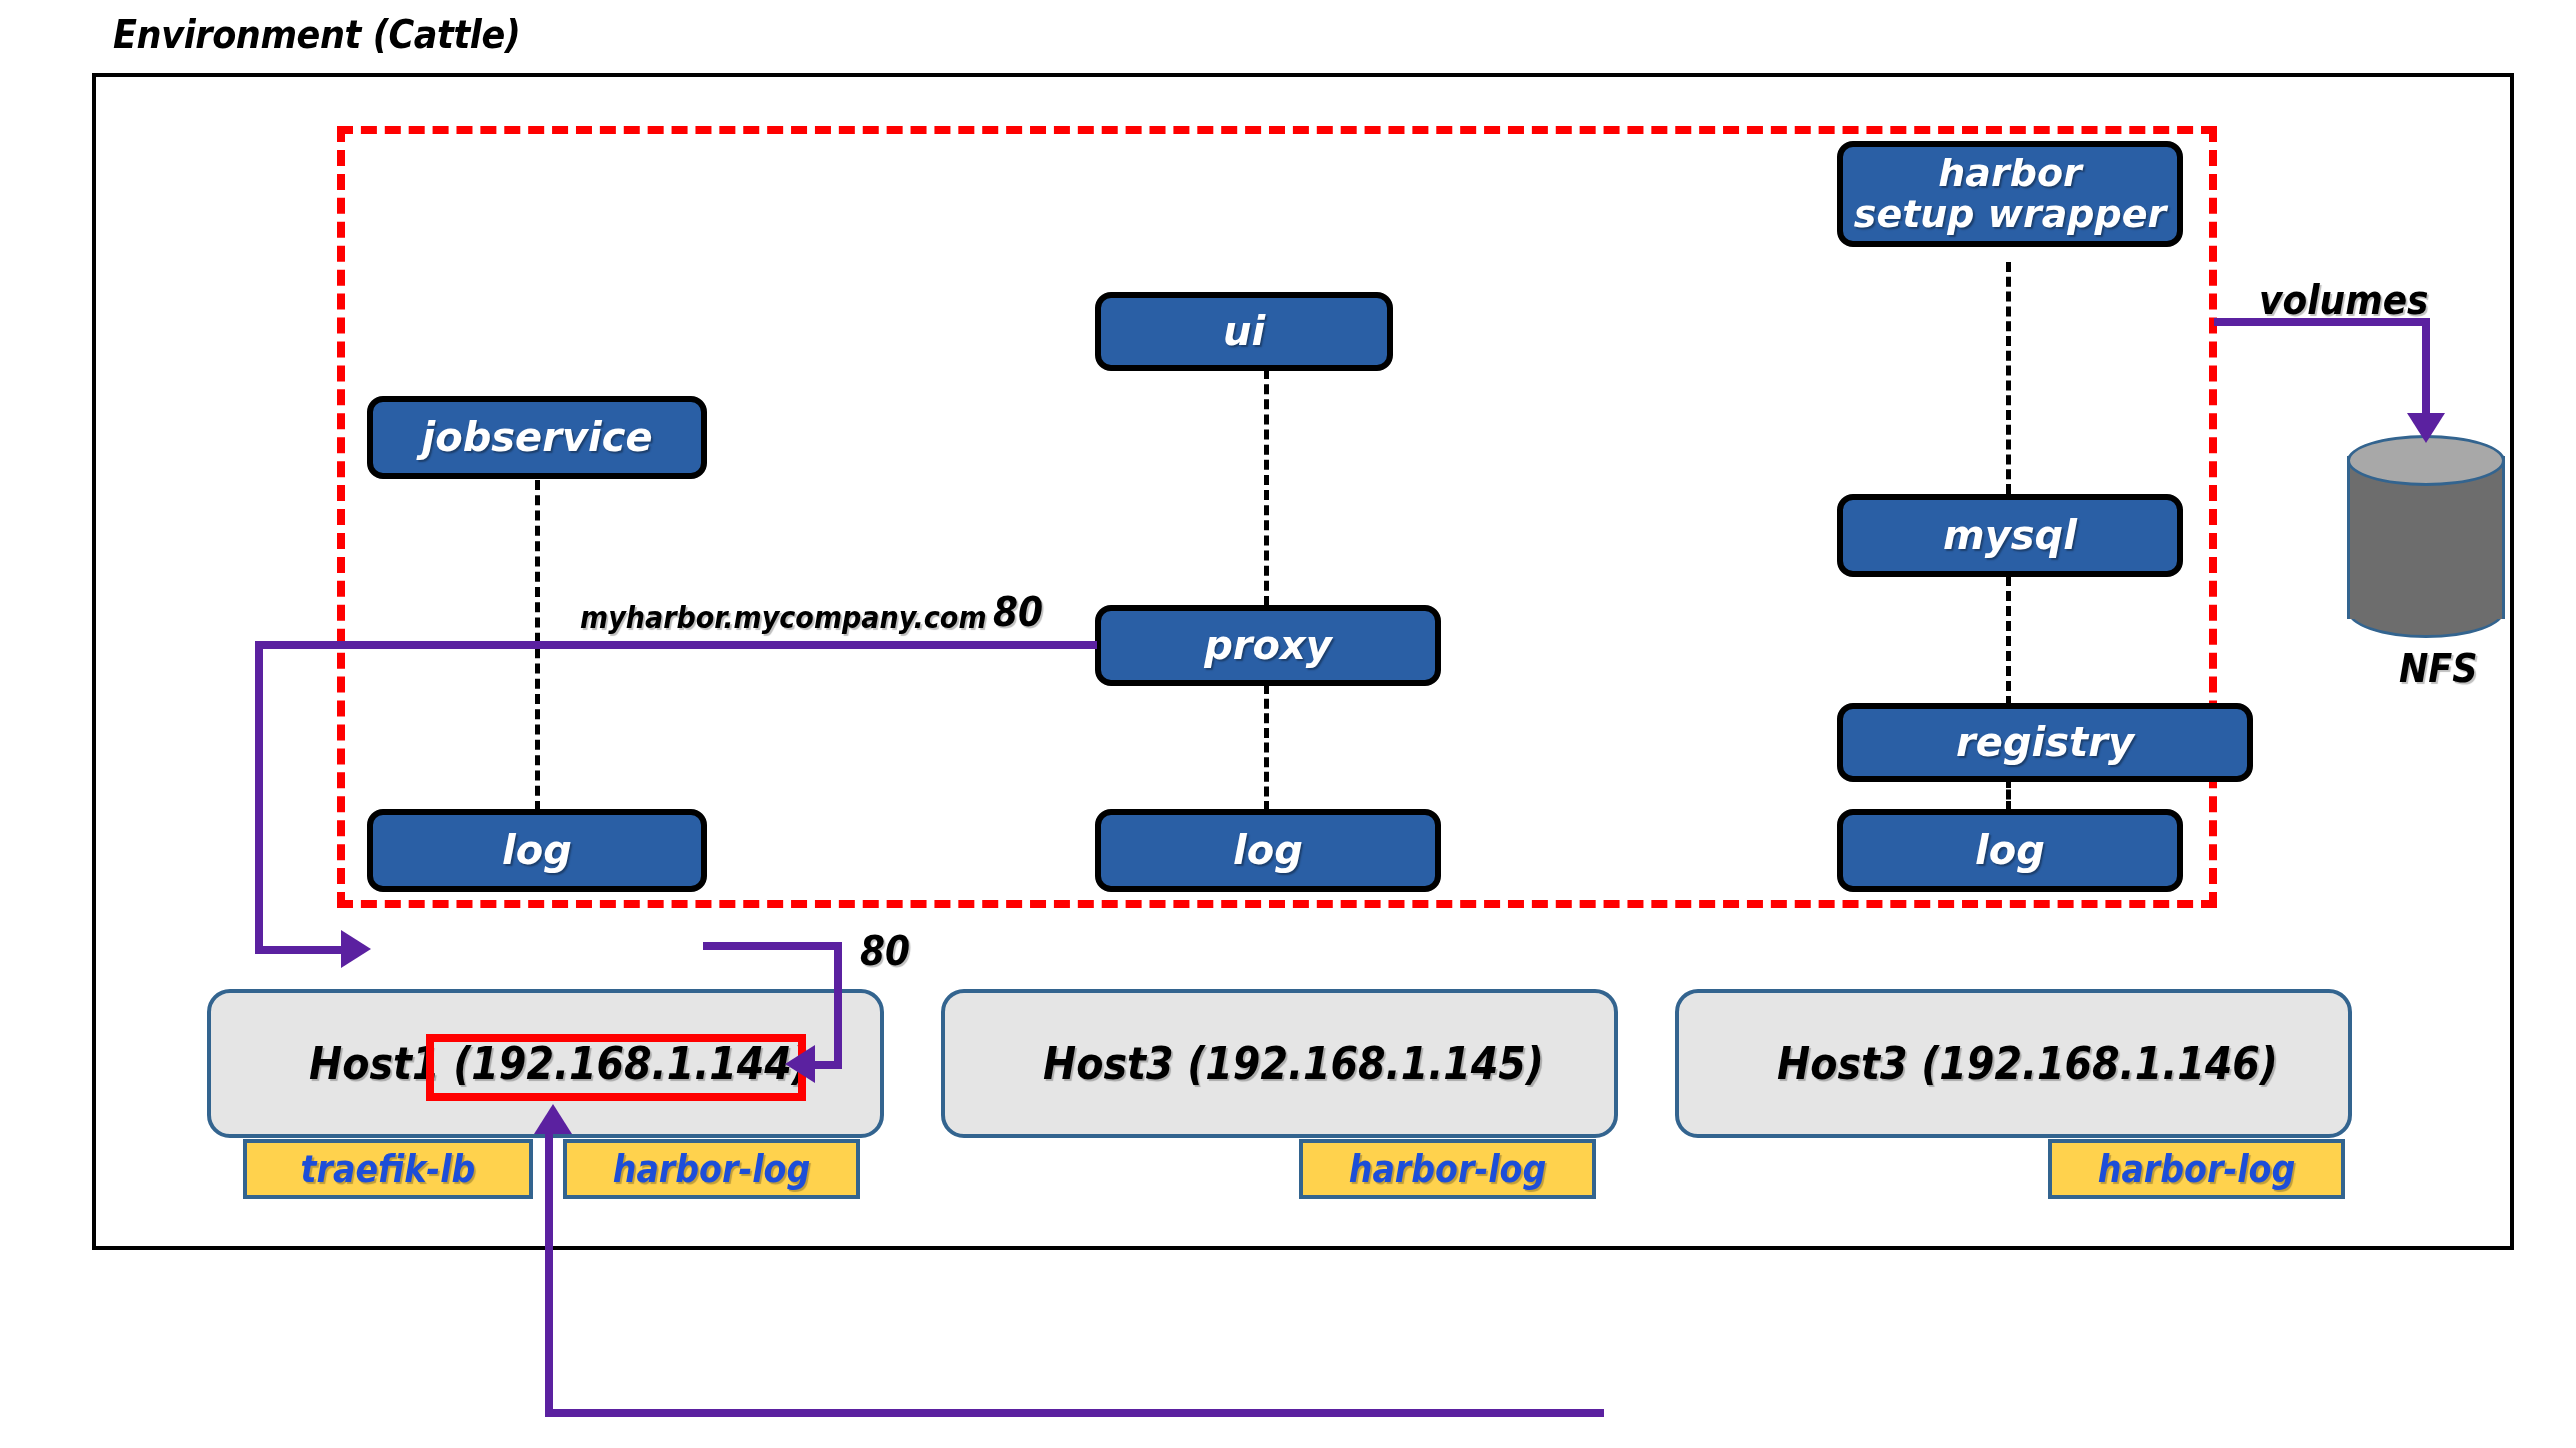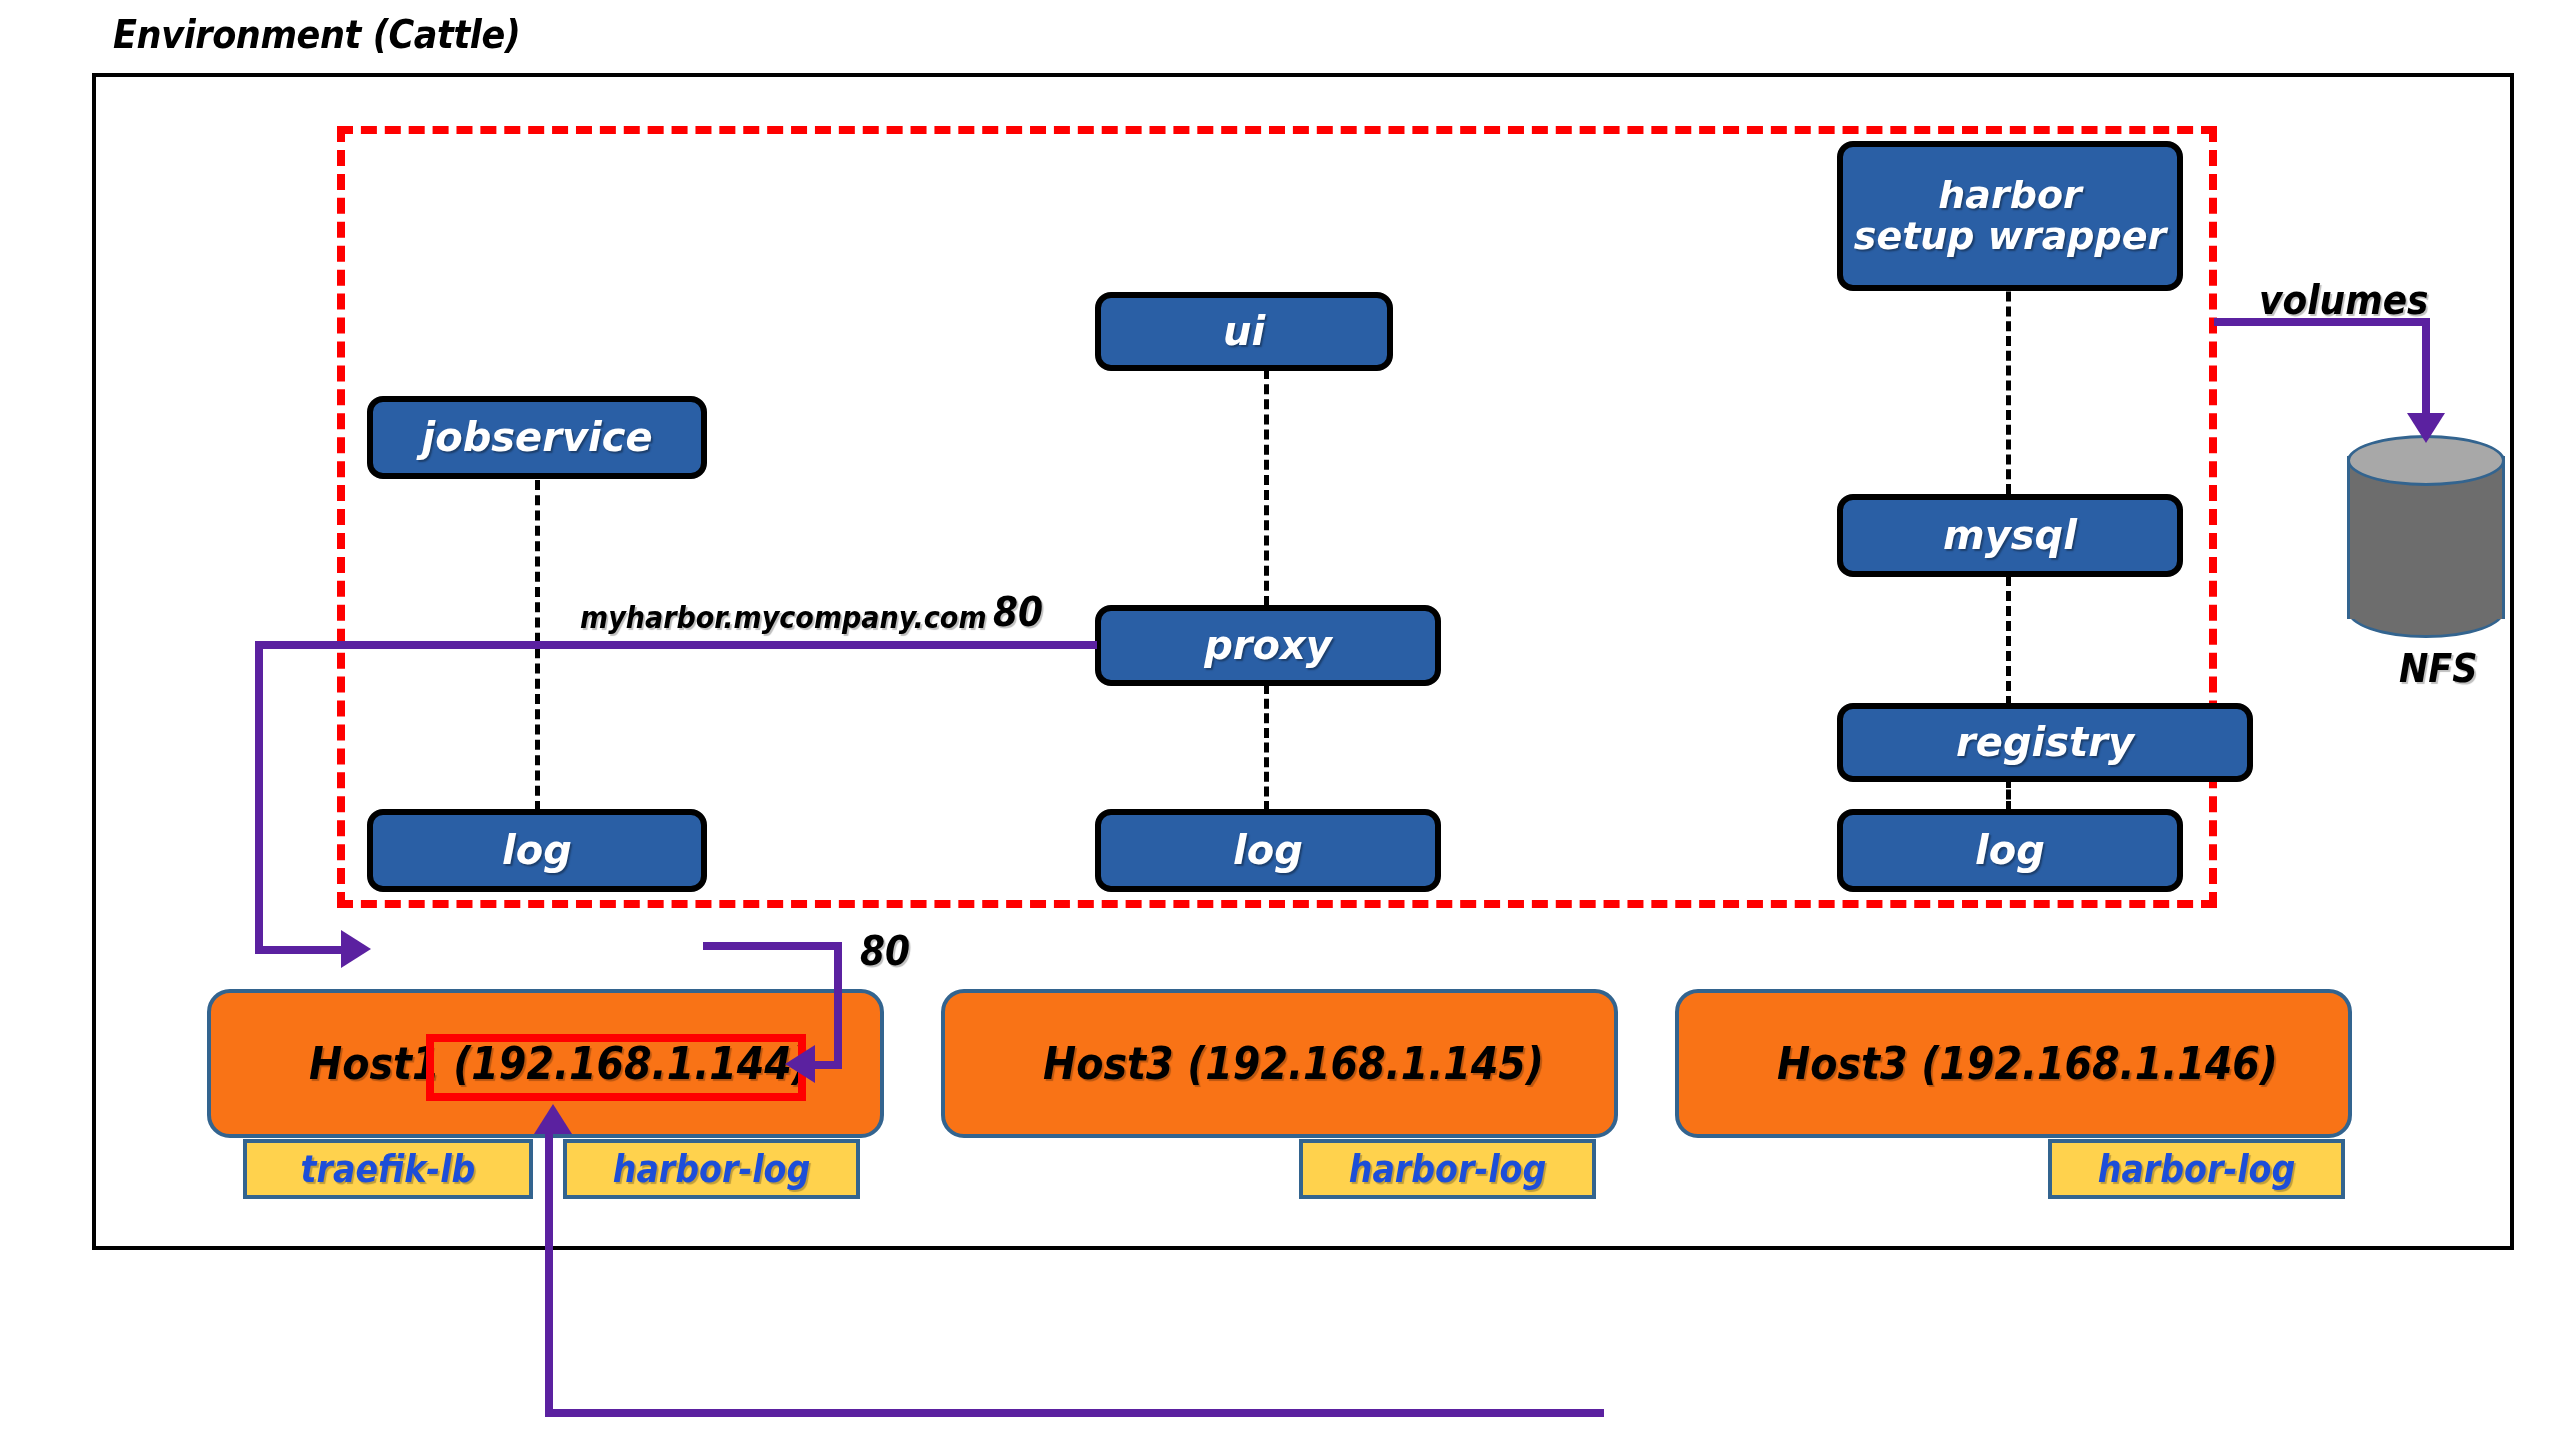--- a/index.html
+++ b/index.html
@@ -90,21 +90,21 @@
     font-weight: bold;
     font-size: 37px;
     text-shadow: 1.8px 1.8px 1.8px rgba(0,0,0,0.4);
     font-family: "DejaVu Sans", "Liberation Sans", sans-serif;
     z-index: 8;
   }
 
   
   .host-box {
     position: absolute;
-    background: #f97316;
+    background: #e5e5e5;
     border: 4.4px solid #33648f;
     border-radius: 23px;
     box-sizing: border-box;
     display: flex;
     align-items: center;
     justify-content: center;
     z-index: 3;
     padding-left: 28px;
   }
   .host-label {
@@ -284,21 +284,21 @@
   </div>
 
   <div class="svc-box" style="left:1095px; top:605px; width:346px; height:81px;">
     <span>proxy</span>
   </div>
 
   <div class="svc-box" style="left:1095px; top:809px; width:346px; height:83px;">
     <span>log</span>
   </div>
 
-  <div class="svc-box two-line" style="left:1837px; top:141px; width:346px; height:150px; flex-direction:column;">
+  <div class="svc-box two-line" style="left:1837px; top:141px; width:346px; height:106px; flex-direction:column;">
     <span>harbor</span>
     <span>setup wrapper</span>
   </div>
 
   <div class="svc-box" style="left:1837px; top:494px; width:346px; height:83px;">
     <span>mysql</span>
   </div>
 
   <div class="svc-box" style="left:1837px; top:703px; width:416px; height:79px;">
     <span>registry</span>

